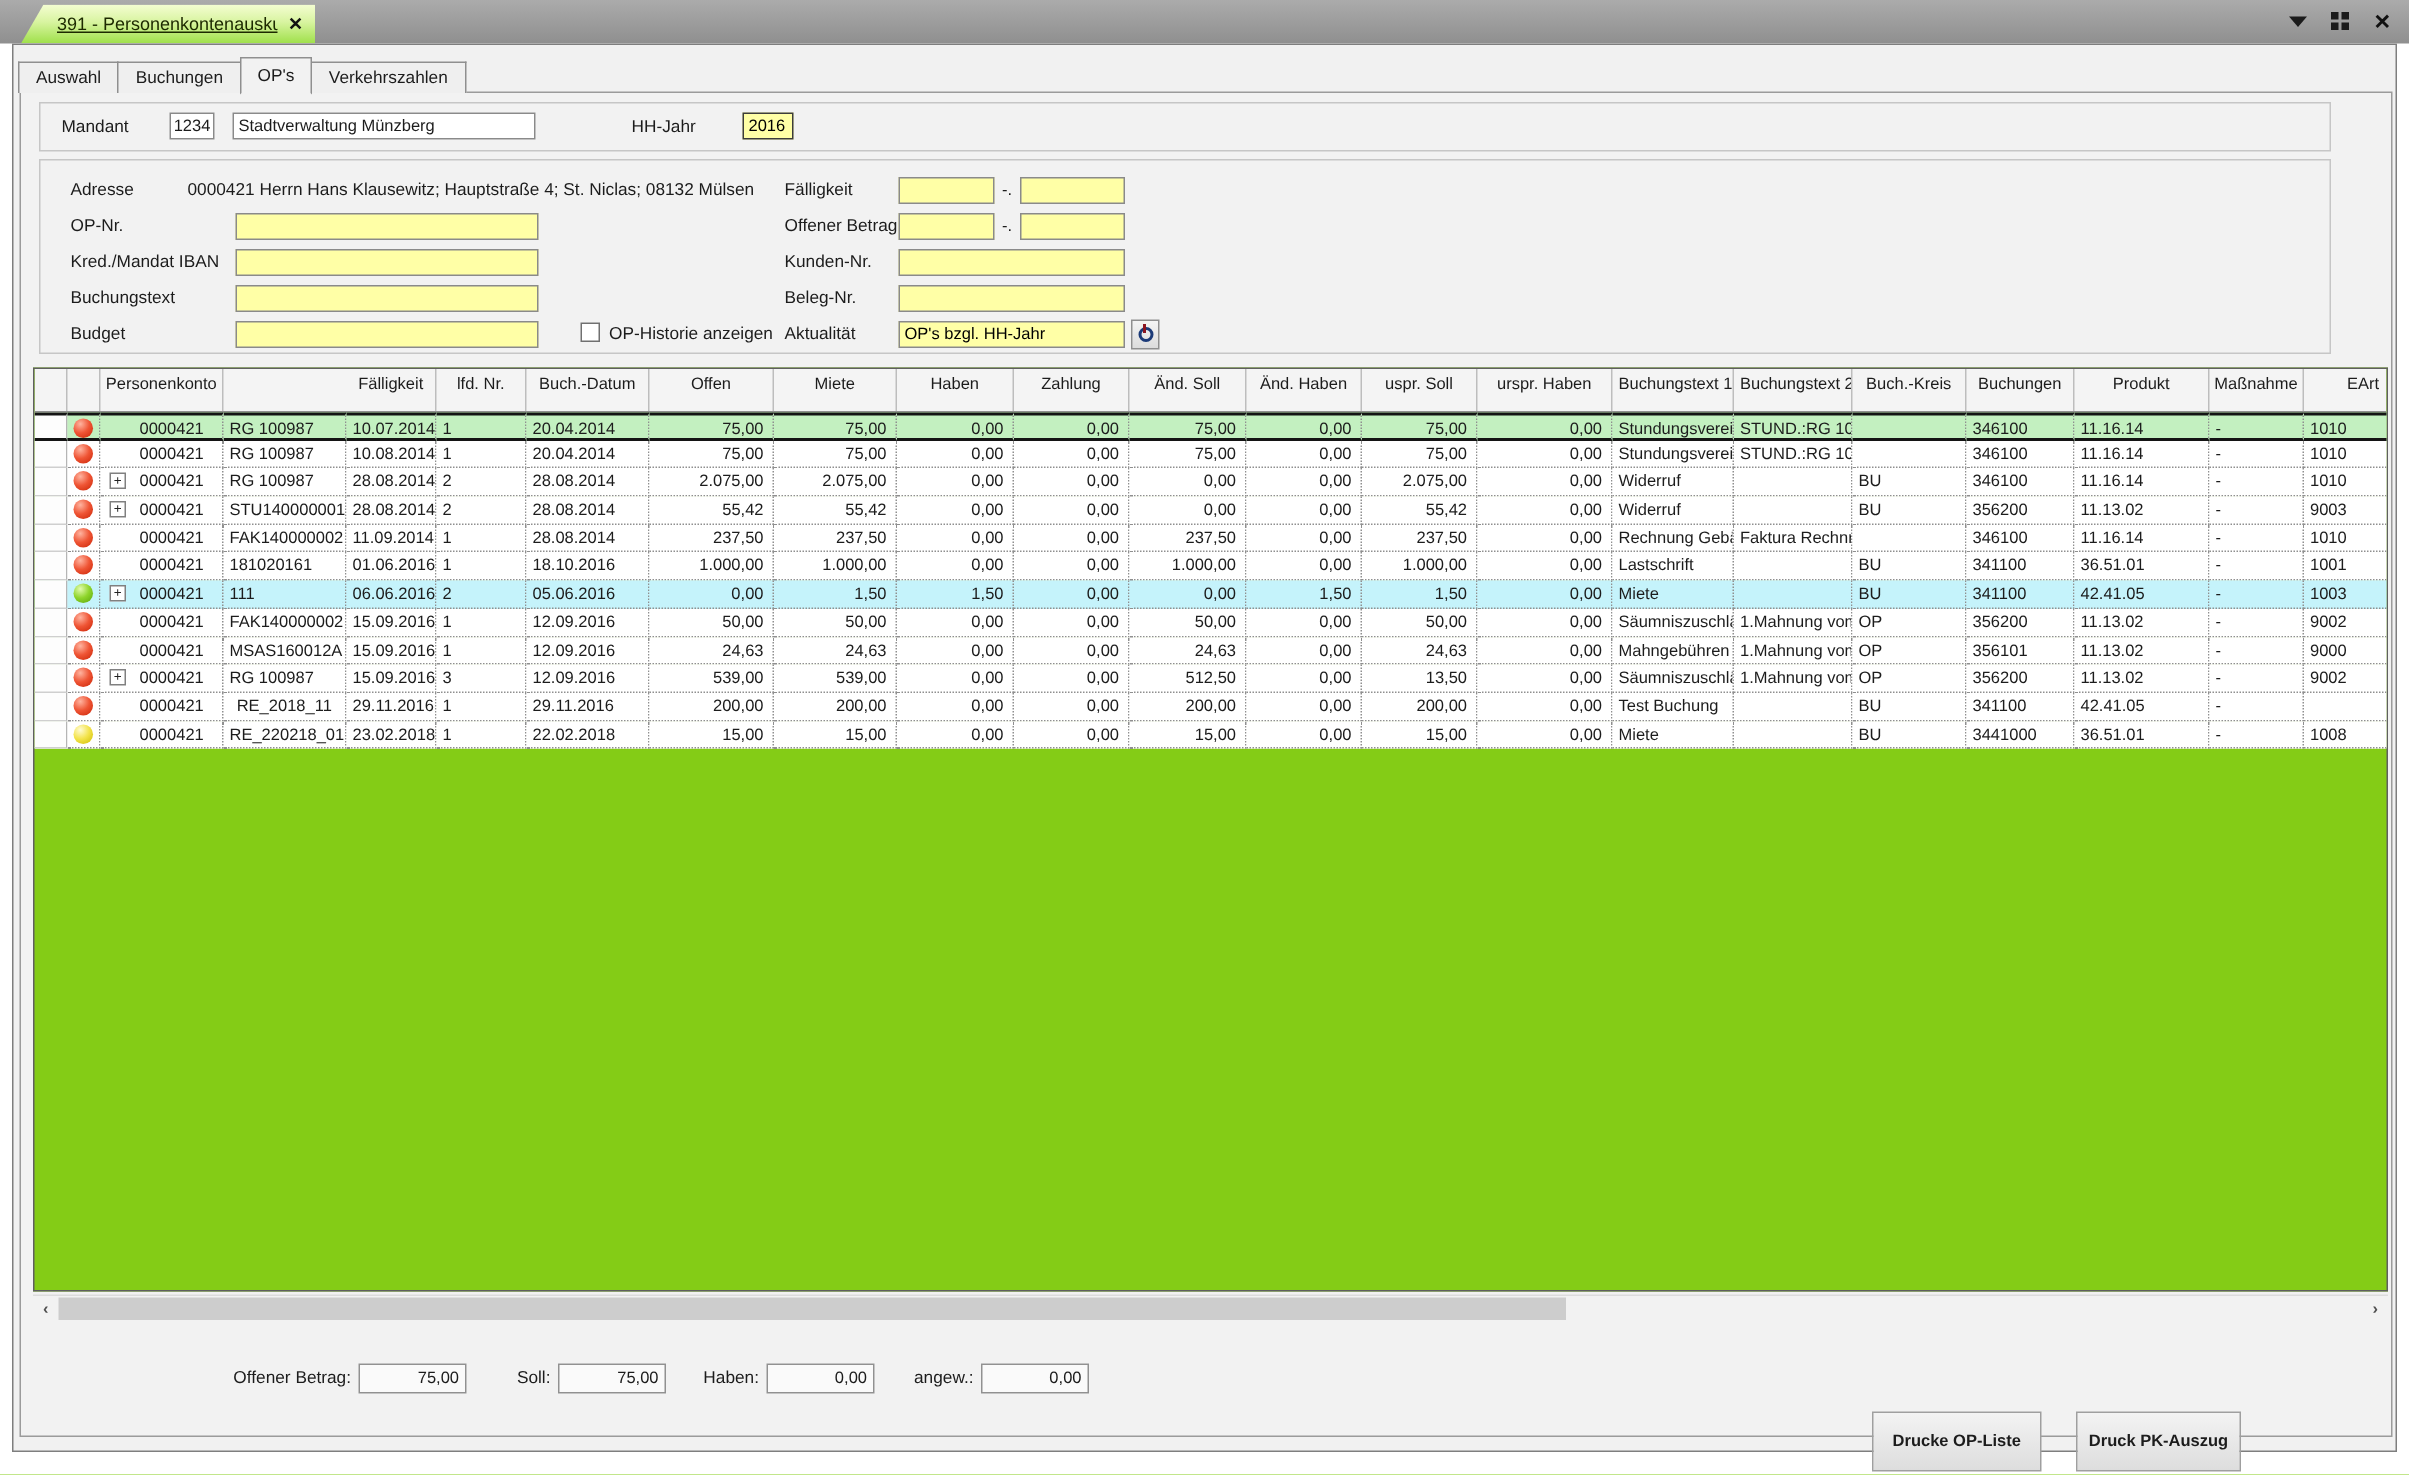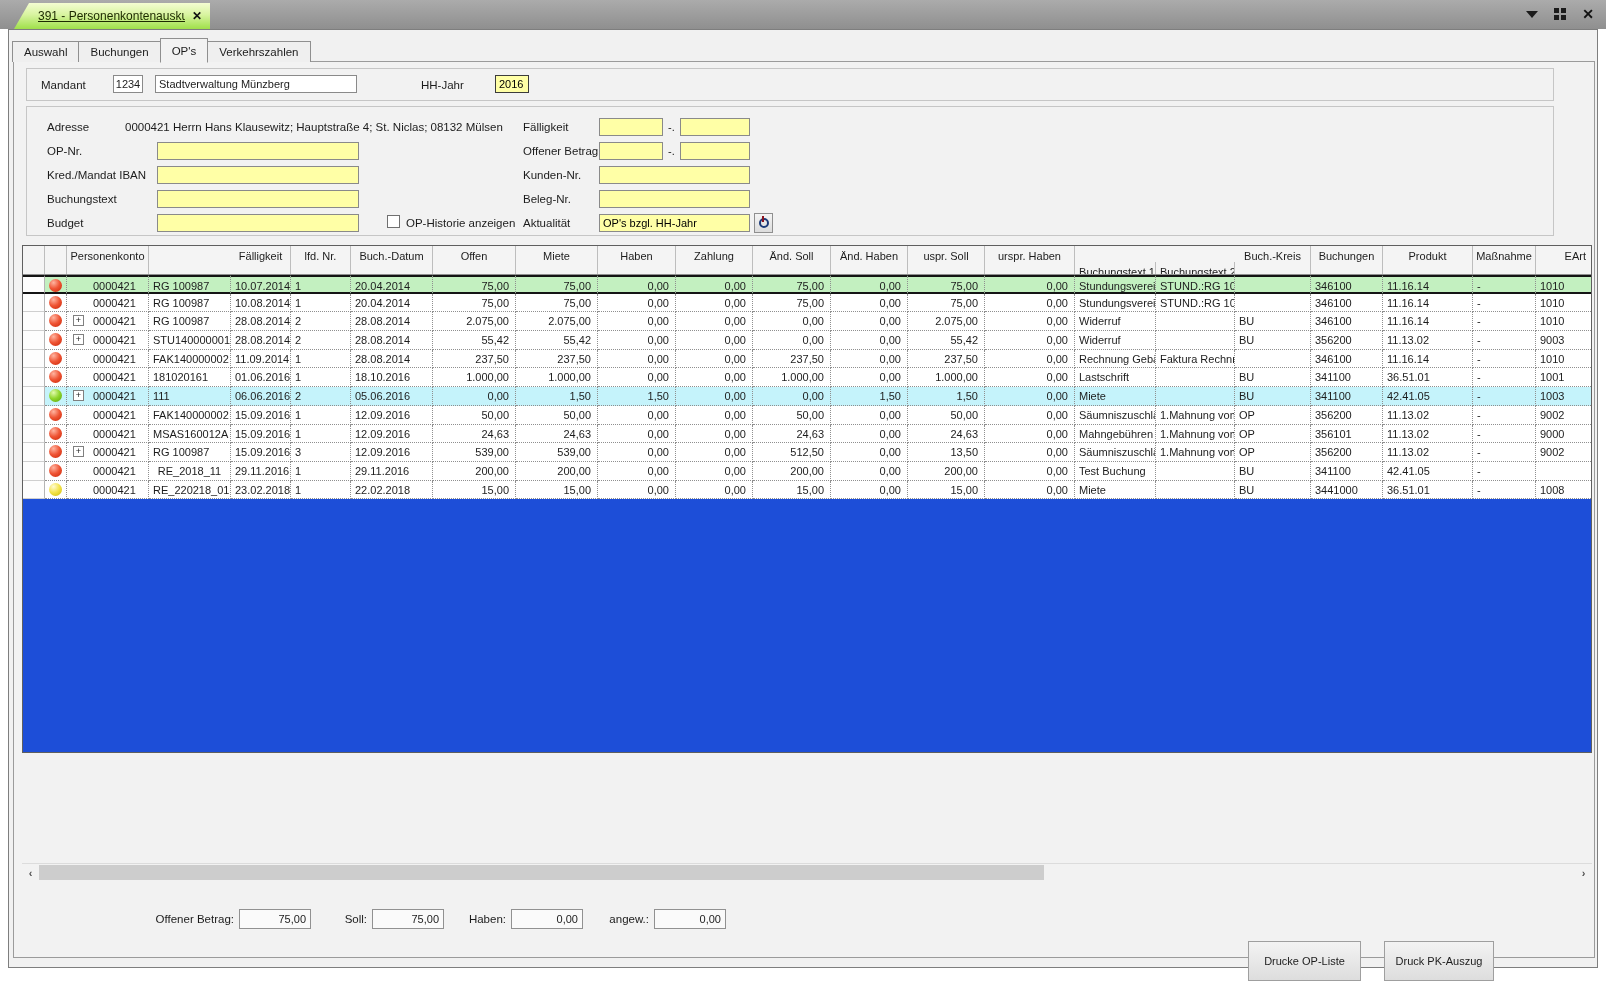--- a/index.html
+++ b/index.html
@@ -35,24 +35,24 @@
   .yellow { background:#ffffa6; }
   .hhjahr { border:1px solid #3c3c3c; }
   .rangesep { position:absolute; font-size:11px; }
   .cb { position:absolute; width:13px; height:13px; background:#fff; border:1px solid #707070; }
   .cb-label { position:absolute; font-size:11.5px; white-space:nowrap; }
   .mini-btn { position:absolute; width:19px; height:20px; background:linear-gradient(#f4f4f4,#dcdcdc); border:1px solid #8f8f8f; display:flex; align-items:center; justify-content:center; }
   .pwr { display:inline-block; width:10px; height:10px; border:2px solid #1b3a78; border-radius:50%; position:relative; }
   .pwr::after { content:""; position:absolute; left:1px; top:-4px; width:2px; height:6px; background:#8c1420; }
 
   
-  .grid { position:absolute; left:8px; top:183px; width:1570px; height:508px; background:#1d4ed8; border:1px solid #5f5f5f; overflow:hidden; }
+  .grid { position:absolute; left:8px; top:183px; width:1570px; height:616px; background:#84cc16; border:1px solid #5f5f5f; overflow:hidden; }
   .grid-header { display:flex; height:29px; background:#f4f4f4; border-bottom:1px solid #8f8f8f; }
   .hcell { flex:none; border-right:1px solid #bdbdbd; font-size:11px; padding-top:4px; text-align:center; overflow:hidden; white-space:nowrap; }
-  .hcell.a-left { text-align:center; padding-left:4px;margin-top:16px; }
+  .hcell.a-left { text-align:center; padding-left:4px; }
   .hcell.a-right { text-align:right; padding-right:6px; }
   .grow { display:flex; height:18.7px; background:#fff; }
   .gcell { flex:none; border-right:1px dotted #8f8f8f; border-bottom:1px dotted #8f8f8f; font-size:11px; line-height:16px; padding:1px 4px 0 4px; overflow:hidden; white-space:nowrap; background:inherit; }
   .a-right { text-align:right; padding-right:6px; }
   .a-center { text-align:center; }
   .selcell { border-right:1px solid #b5b5b5; border-bottom:1px solid #cfcfcf; background:#fdfdfd; }
   .statuscell { text-align:center; padding-top:2px; }
   .dot { width:13px; height:13px; border-radius:50%; display:inline-block; }
   .dot-red    { background:radial-gradient(circle at 35% 28%, #ffb4a0, #ef5535 48%, #c92304); }
   .dot-green  { background:radial-gradient(circle at 35% 28%, #e2fbae, #8fd52c 48%, #57a407); }
@@ -71,21 +71,21 @@
 
   .pbar-row { position:absolute; left:8px; top:825px; width:1570px; height:16px; }
   .pbar { position:absolute; left:0; top:0; width:1526px; height:16px; background:#18a531; border:1px solid #0f7d22; }
   .pcount { position:absolute; right:0; top:0; width:42px; height:16px; border:1px solid #9a9a9a; background:#f4f4f4; font-size:9px; font-weight:bold; text-align:center; line-height:14px; }
 
   .summary { position:absolute; left:128px; top:846px; height:22px; display:flex; align-items:center; font-size:11.5px; }
   .sum-label { text-align:right; margin-right:5px; white-space:nowrap; }
   .w1 { width:92px; } .w2 { width:42px; margin-left:14px; } .w3 { width:48px; margin-left:14px; } .w4 { width:54px; margin-left:12px; }
   .sum-box { width:72px; height:20px; border:1px solid #919191; background:#fafafa; text-align:right; padding:0 4px; line-height:18px; font-size:11px; }
 
-  .btn { position:absolute; top:879px; height:40px; background:linear-gradient(#f3f3f3,#dddddd); border:1px solid #9f9f9f; font-size:11px; font-family:inherit; color:#1c1c1c; }
+  .btn { position:absolute; top:879px; height:40px; background:linear-gradient(#f3f3f3,#dddddd); border:1px solid #9f9f9f; font-size:11px; font-family:inherit; color:#1c1c1c;font-weight:bold; }
   .btn1 { left:1234px; width:113px; }
   .btn2 { left:1370px; width:110px; }
 </style>
 </head>
 <body>
 
 <div class="titlebar">
   <div class="doc-tab">
     <span class="doc-tab-label">391 - Personenkontenauskunft(...</span>
     <span class="doc-tab-close">✕</span>

